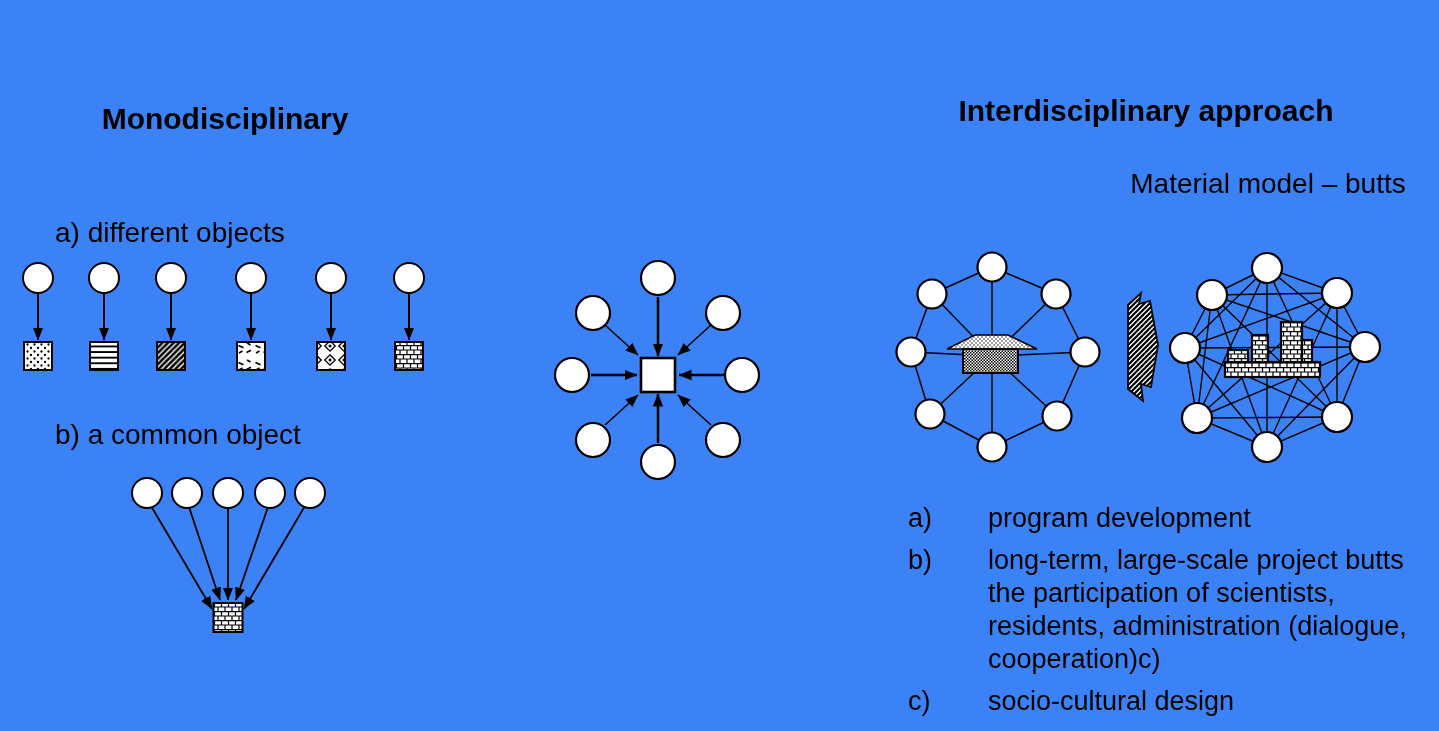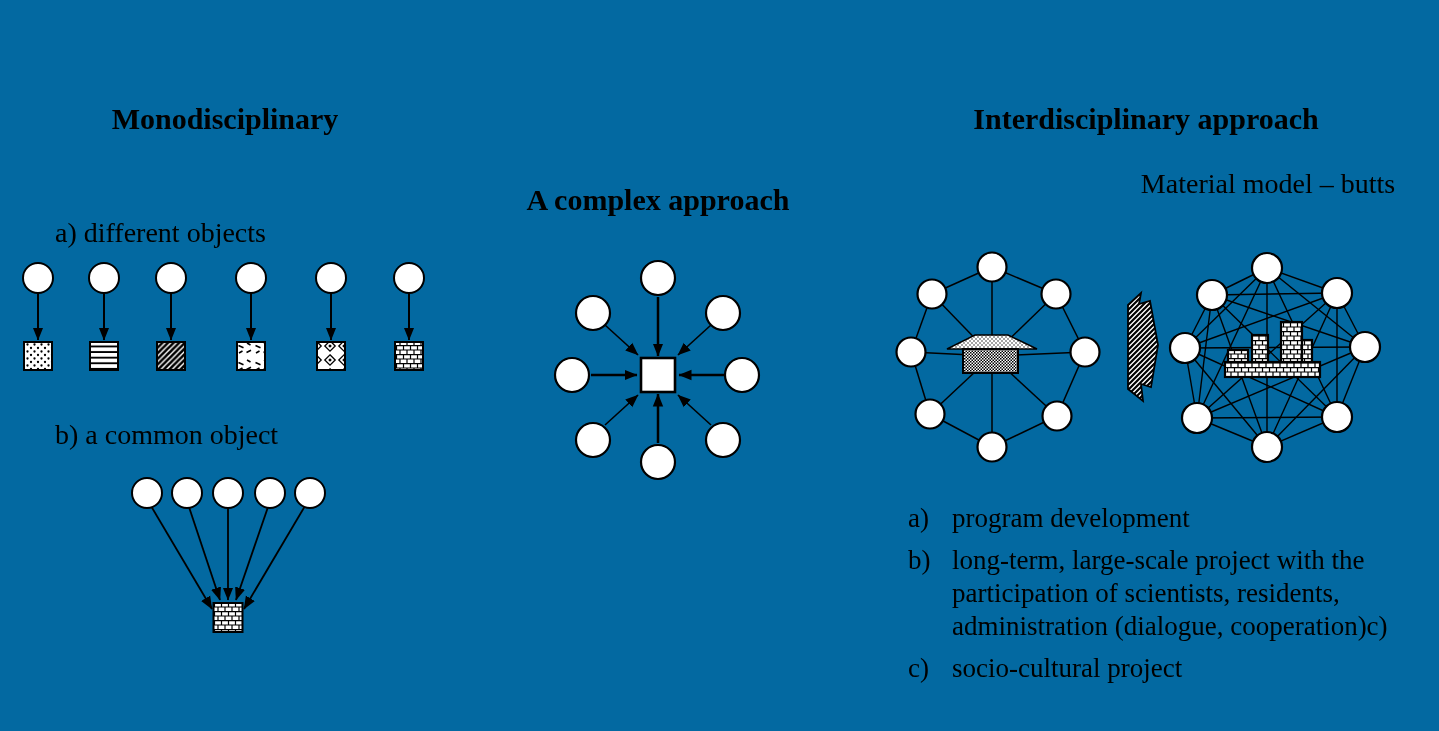--- a/index.html
+++ b/index.html
@@ -1,38 +1,38 @@
 <!DOCTYPE html>
 <html><head>
 <meta charset="utf-8">
 <style>
   html,body{margin:0;padding:0;background:#fff;}
-  #canvas{position:relative;width:1439px;height:731px;background:#0369a1;color:#000;
-          font-family:Liberation Serif, serif;overflow:hidden;}
+  #canvas{position:relative;width:1439px;height:731px;background:#3b82f6;color:#000;
+          font-family:Liberation Sans, sans-serif;overflow:hidden;}
   .abs{position:absolute;}
   .title{font-weight:700;font-size:30px;line-height:37px;text-align:center;}
   .body-label{font-size:28px;line-height:32px;}
   .sublabel{font-size:28px;text-align:center;}
   #mono-title{left:30px;top:100px;width:390px;}
   #label-a{left:55px;top:193px;margin-top:24px;}
   #label-b{left:55px;top:419px;text-align:right;}
   #complex-title{left:488px;top:181px;width:340px;}
-  #inter-title{left:946px;top:100px;width:400px;}
+  #inter-title{left:946px;top:92px;width:400px;}
   #perfect-label{left:891px;top:170px;width:205px;}
   #material-label{left:1122px;top:168px;width:292px;}
   #svg-a{left:15px;top:255px;}
   #svg-b{left:120px;top:476px;}
   #svg-complex{left:538px;top:252px;}
   #svg-perfect{left:895px;top:250px;}
   #svg-material{left:1168px;top:250px;}
   #svg-transition{left:1120px;top:288px;}
   #inter-list{left:908px;top:502px;width:500px;font-size:27px;line-height:33px;}
   .li{display:flex;margin-bottom:9px;}
   .li-label{flex:0 0 44px;width:44px;}
-  .li-text{flex:1;}
+  .li-text{flex:1;margin-left:36px;}
 </style>
 </head>
 <body>
 
 <div id="canvas">
 
   <svg class="abs" width="0" height="0" style="left:0;top:0" aria-hidden="true">
     <defs>
       <marker id="arrowhead" markerUnits="userSpaceOnUse" markerWidth="14" markerHeight="12" refX="12.5" refY="6" orient="auto">
         <path d="M0,0.8 L13,6 L0,11.2 Z" fill="#000"></path>
@@ -126,21 +126,20 @@
         <line x1="185" y1="30" x2="124" y2="133" stroke="#000" stroke-width="1.8" marker-end="url(#arrowhead)"></line>
       </g>
       <rect x="93.5" y="127" width="29" height="29" fill="url(#p-bricks)" stroke="#000" stroke-width="2"></rect>
       <circle cx="27" cy="17" r="15" fill="#fff" stroke="#000" stroke-width="2"></circle>
       <circle cx="67" cy="17" r="15" fill="#fff" stroke="#000" stroke-width="2"></circle>
       <circle cx="108" cy="17" r="15" fill="#fff" stroke="#000" stroke-width="2"></circle>
       <circle cx="150" cy="17" r="15" fill="#fff" stroke="#000" stroke-width="2"></circle>
       <circle cx="190" cy="17" r="15" fill="#fff" stroke="#000" stroke-width="2"></circle>
     </svg>
 
-  <div class="abs title" id="complex-title">A complex approach</div>
   <svg class="abs" id="svg-complex" width="245" height="232">
       <g>
         <line x1="120" y1="45" x2="120" y2="104" stroke="#000" stroke-width="2.5" marker-end="url(#arrowhead)"></line>
         <line x1="173" y1="73" x2="140" y2="103" stroke="#000" stroke-width="1.6" marker-end="url(#arrowhead)"></line>
         <line x1="187" y1="123" x2="141" y2="123" stroke="#000" stroke-width="2.5" marker-end="url(#arrowhead)"></line>
         <line x1="173" y1="173" x2="140" y2="143" stroke="#000" stroke-width="1.6" marker-end="url(#arrowhead)"></line>
         <line x1="120" y1="191" x2="120" y2="142" stroke="#000" stroke-width="2.5" marker-end="url(#arrowhead)"></line>
         <line x1="67" y1="173" x2="100" y2="143" stroke="#000" stroke-width="1.6" marker-end="url(#arrowhead)"></line>
         <line x1="53" y1="123" x2="99" y2="123" stroke="#000" stroke-width="2.5" marker-end="url(#arrowhead)"></line>
         <line x1="67" y1="73" x2="100" y2="103" stroke="#000" stroke-width="1.6" marker-end="url(#arrowhead)"></line>
@@ -241,21 +240,21 @@
       <circle cx="44" cy="45" r="15" fill="#fff" stroke="#000" stroke-width="2.2"></circle>
     </svg>
 
   <div class="abs" id="inter-list">
     <div class="li">
       <div class="li-label">a)</div>
       <div class="li-text">program development</div>
     </div>
     <div class="li">
       <div class="li-label">b)</div>
-      <div class="li-text">long-term, large-scale project with the participation of scientists, residents, administration (dialogue, cooperation)c)</div>
+      <div class="li-text">long-term, large-scale project butts the participation of scientists, residents, administration (dialogue, cooperation)c)</div>
     </div>
     <div class="li">
       <div class="li-label">c)</div>
-      <div class="li-text">socio-cultural project</div>
+      <div class="li-text">socio-cultural design</div>
     </div>
   </div>
 
 </div>
 
 </body></html>

